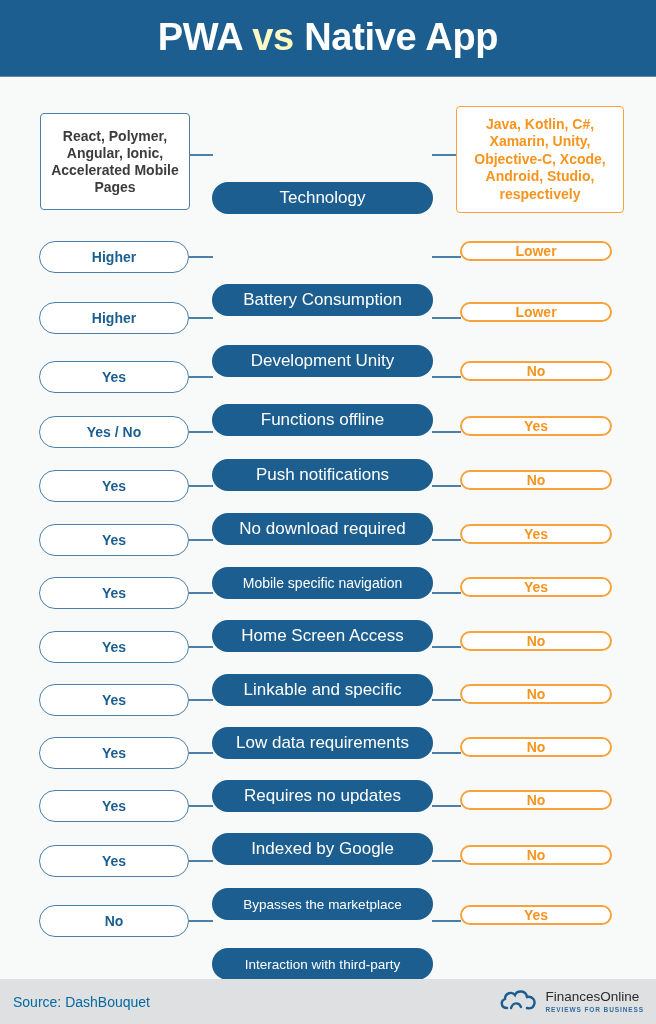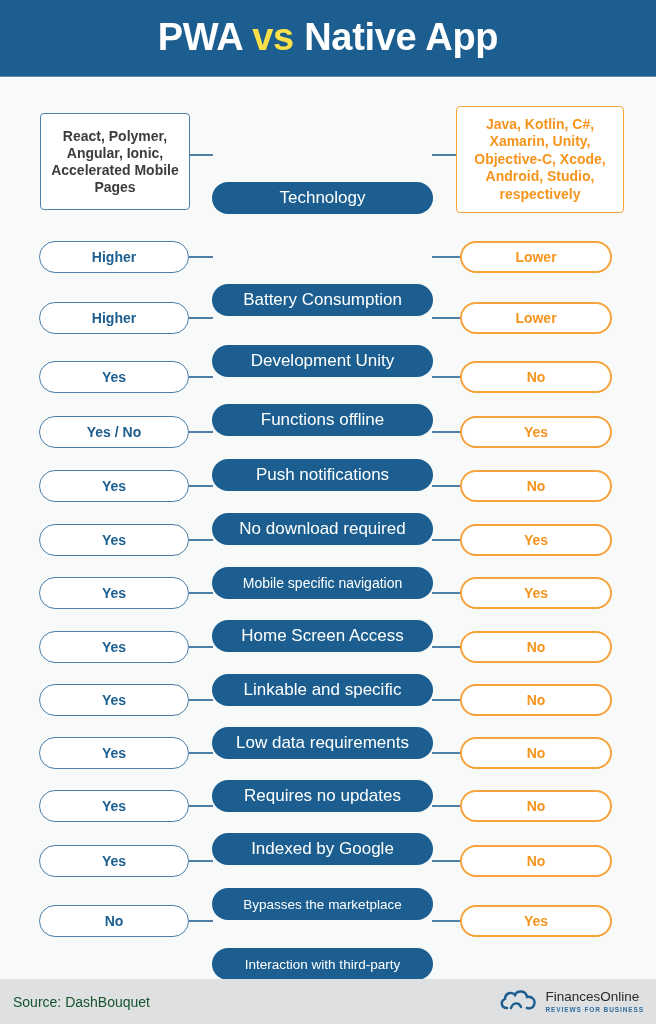--- a/index.html
+++ b/index.html
@@ -8,21 +8,21 @@
 
     .header {
       position: absolute; left: 0; top: 0; width: 656px; height: 77px;
       background: #1b5e8f; display: flex; align-items: center; justify-content: center;
       border-bottom: 1px solid #5a8ab0;
     }
     .header h1 {
       font-family: "Liberation Sans", sans-serif; font-weight: bold; font-size: 38px;
       color: #ffffff; letter-spacing: -0.3px; margin-top: -2px;
     }
-    .header h1 .vs { color: #fde047; }
+    .header h1 .vs { color: #fef9c3; }
 
     .row { position: absolute; left: 0; width: 656px; }
     .connector {
       position: absolute; height: 2px; background: #4d7fa8;
     }
     .connector.right { background: #4d7fa8; }
 
     .pill-left, .pill-right, .pill-center {
       position: absolute; display: flex; align-items: center; justify-content: center;
       text-align: center; font-weight: bold;
@@ -31,21 +31,21 @@
       left: 39px; width: 150px; height: 32px; border: 1.5px solid #4d7fa8;
       border-radius: 16px; background: #ffffff; color: #1b5e8f; font-size: 14px;
     }
     .pill-center {
       left: 212px; width: 221px; height: 32px; border-radius: 16px;
       background: #1b5e8f; color: #ffffff; font-size: 17px; font-weight: normal; margin-top: 43px;
     }
     .pill-center.small { font-size: 14px; }
     .pill-center.smaller { font-size: 13.5px; }
     .pill-right {
-      left: 460px; width: 152px; height: 32px; border: 2px solid #f7a23a;
+      left: 460px; width: 152px; height: 20px; border: 2px solid #f7a23a;
       border-radius: 16px; background: #ffffff; color: #f7941d; font-size: 14px;
     }
 
     .tech-left {
       position: absolute; left: 40px; top: 113px; width: 150px; height: 97px;
       border: 1.5px solid #4d7fa8; border-radius: 4px; background: #ffffff;
       color: #3c3c3c; font-size: 14px; font-weight: bold; line-height: 17px;
       display: flex; align-items: center; justify-content: center; text-align: center;
       padding: 0 6px;
     }
@@ -55,21 +55,21 @@
       color: #f7941d; font-size: 14px; font-weight: bold; line-height: 17.5px;
       display: flex; align-items: center; justify-content: center; text-align: center;
       padding: 0 6px;
     }
 
     .footer {
       position: absolute; left: 0; top: 979px; width: 656px; height: 45px;
       background: #dfe0e1; display: flex; align-items: center; justify-content: space-between;
       padding: 0 12px 0 13px;
     }
-    .source { font-size: 14px; color: #14532d; }
+    .source { font-size: 14px; color: #0369a1; }
     .brand { display: flex; align-items: center; gap: 6px; }
     .brand-text { display: flex; flex-direction: column; line-height: 1; }
     .brand-name { font-size: 13.5px; color: #2a2a2a; }
     .brand-tag { font-size: 6.5px; color: #2e6ea3; letter-spacing: 0.9px; margin-top: 3px; font-weight: bold; }
   </style>
 </head>
 <body>
 
 <div class="header">
   <h1><span>PWA</span> <span class="vs">vs</span> <span>Native App</span></h1>

